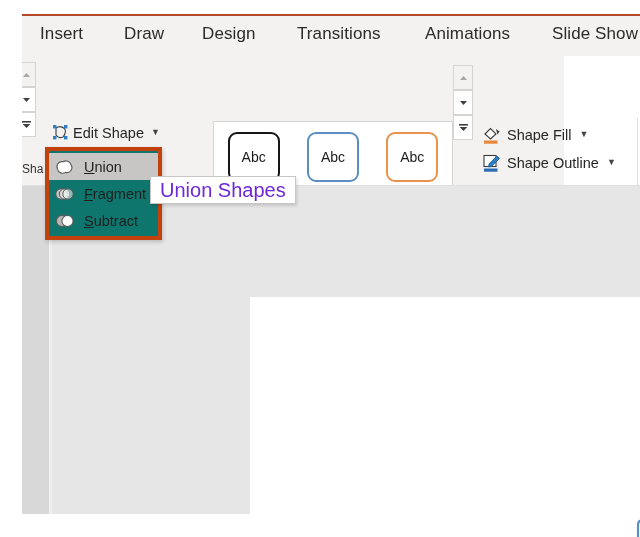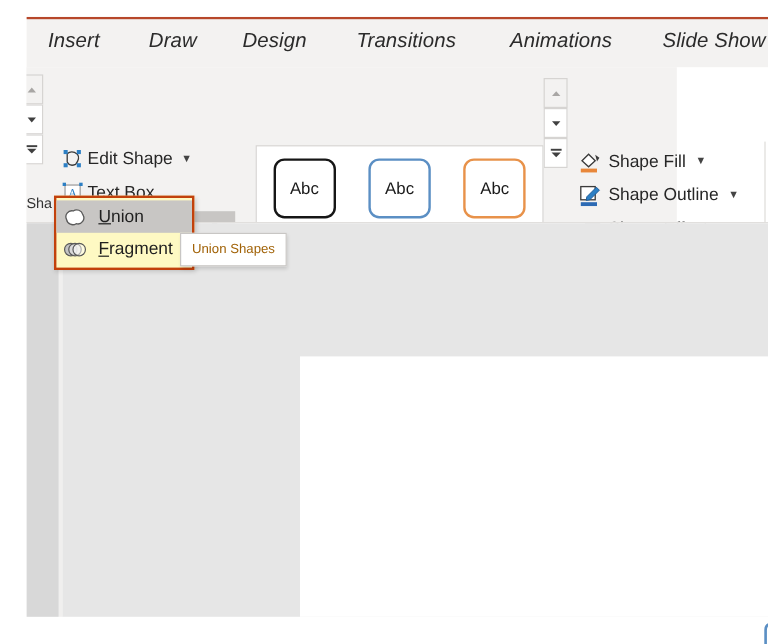--- a/index.html
+++ b/index.html
@@ -24,21 +24,20 @@
     border-top: 2px solid #b7472a;
     box-sizing: border-box;
   }
   .tab {
     position: absolute;
     top: 8px;
     font-size: 17px;
     color: #2b2b2b;
     white-space: nowrap;
     letter-spacing: 0.1px;
-    font-style: italic;
   }
 
   
   #ribbon {
     position: absolute;
     left: 0; top: 56px;
     width: 564px; height: 130px;
     background: #f3f2f1;
   }
   #ribbonBottomLine {
@@ -144,24 +143,24 @@
     gap: 5px;
     font-size: 14.5px;
     color: #262626;
     white-space: nowrap;
   }
   .rcmd-ico { width: 20px; height: 20px; flex: 0 0 20px; }
 
   
   #menu {
     position: absolute;
-    left: 45px; top: 163px;
+    left: 45px; top: 147px;
     width: 117px;
-    background: #fef9c3;
-    border: 2px solid #c2410c;
+    background: #0f766e;
+    border: 4px solid #c2410c;
     box-shadow: 1px 2px 4px rgba(0,0,0,0.18);
     padding: 2px 0;
     box-sizing: border-box;
     z-index: 40;
   }
   .mi {
     height: 27px;
     display: flex;
     align-items: center;
     padding-left: 5px;
@@ -170,30 +169,30 @@
     color: #1f1f1f;
   }
   .mi.sel { background: #c8c6c4; }
   .mi-ico { width: 22px; height: 20px; flex: 0 0 22px; margin-right: 8px; }
   .mi-label { position: relative; }
   .mi-label u { text-decoration: underline; }
 
   
   #tooltip {
     position: absolute;
-    left: 150px; top: 194px;
+    left: 150px; top: 176px;
     height: 28px;
     padding: 0 9px;
     background: #ffffff;
     border: 1px solid #c8c6c4;
     box-shadow: 1px 2px 3px rgba(0,0,0,0.14);
     display: flex;
     align-items: center;
-    font-size: 11px;
-    color: #a16207;
+    font-size: 20px;
+    color: #6d28d9;
     white-space: nowrap;
     z-index: 50;
     box-sizing: border-box;
   }
 
   
   #workspace {
     position: absolute;
     left: 0; top: 186px;
     width: 640px; height: 351px;
@@ -444,20 +443,29 @@
     <div class="mi">
       <span class="mi-ico">
         <svg width="22" height="20" viewBox="0 0 22 20">
           <circle cx="7" cy="10" r="5.2" fill="#c4c4c4" stroke="#5a5a5a" stroke-width="1"></circle>
           <circle cx="10.5" cy="10" r="5.2" fill="#e0e0e0" fill-opacity="0.8" stroke="#5a5a5a" stroke-width="1"></circle>
           <circle cx="14" cy="10" r="5.2" fill="#ffffff" fill-opacity="0.5" stroke="#5a5a5a" stroke-width="1"></circle>
         </svg>
       </span>
       <span class="mi-label"><u>F</u>ragment</span>
     </div>
+    <div class="mi">
+      <span class="mi-ico">
+        <svg width="22" height="20" viewBox="0 0 22 20">
+          <circle cx="8" cy="10" r="5.6" fill="#b8b8b8" stroke="#5a5a5a" stroke-width="1.1"></circle>
+          <circle cx="13.5" cy="10" r="5.6" fill="#ffffff" stroke="#5a5a5a" stroke-width="1.1"></circle>
+        </svg>
+      </span>
+      <span class="mi-label"><u>S</u>ubtract</span>
+    </div>
   </div>
 
   <div id="tooltip">
     <span>Union Shapes</span>
   </div>
 
   <div id="leftWhite"></div>
   <div id="topWhite"></div>
 </div>
 

